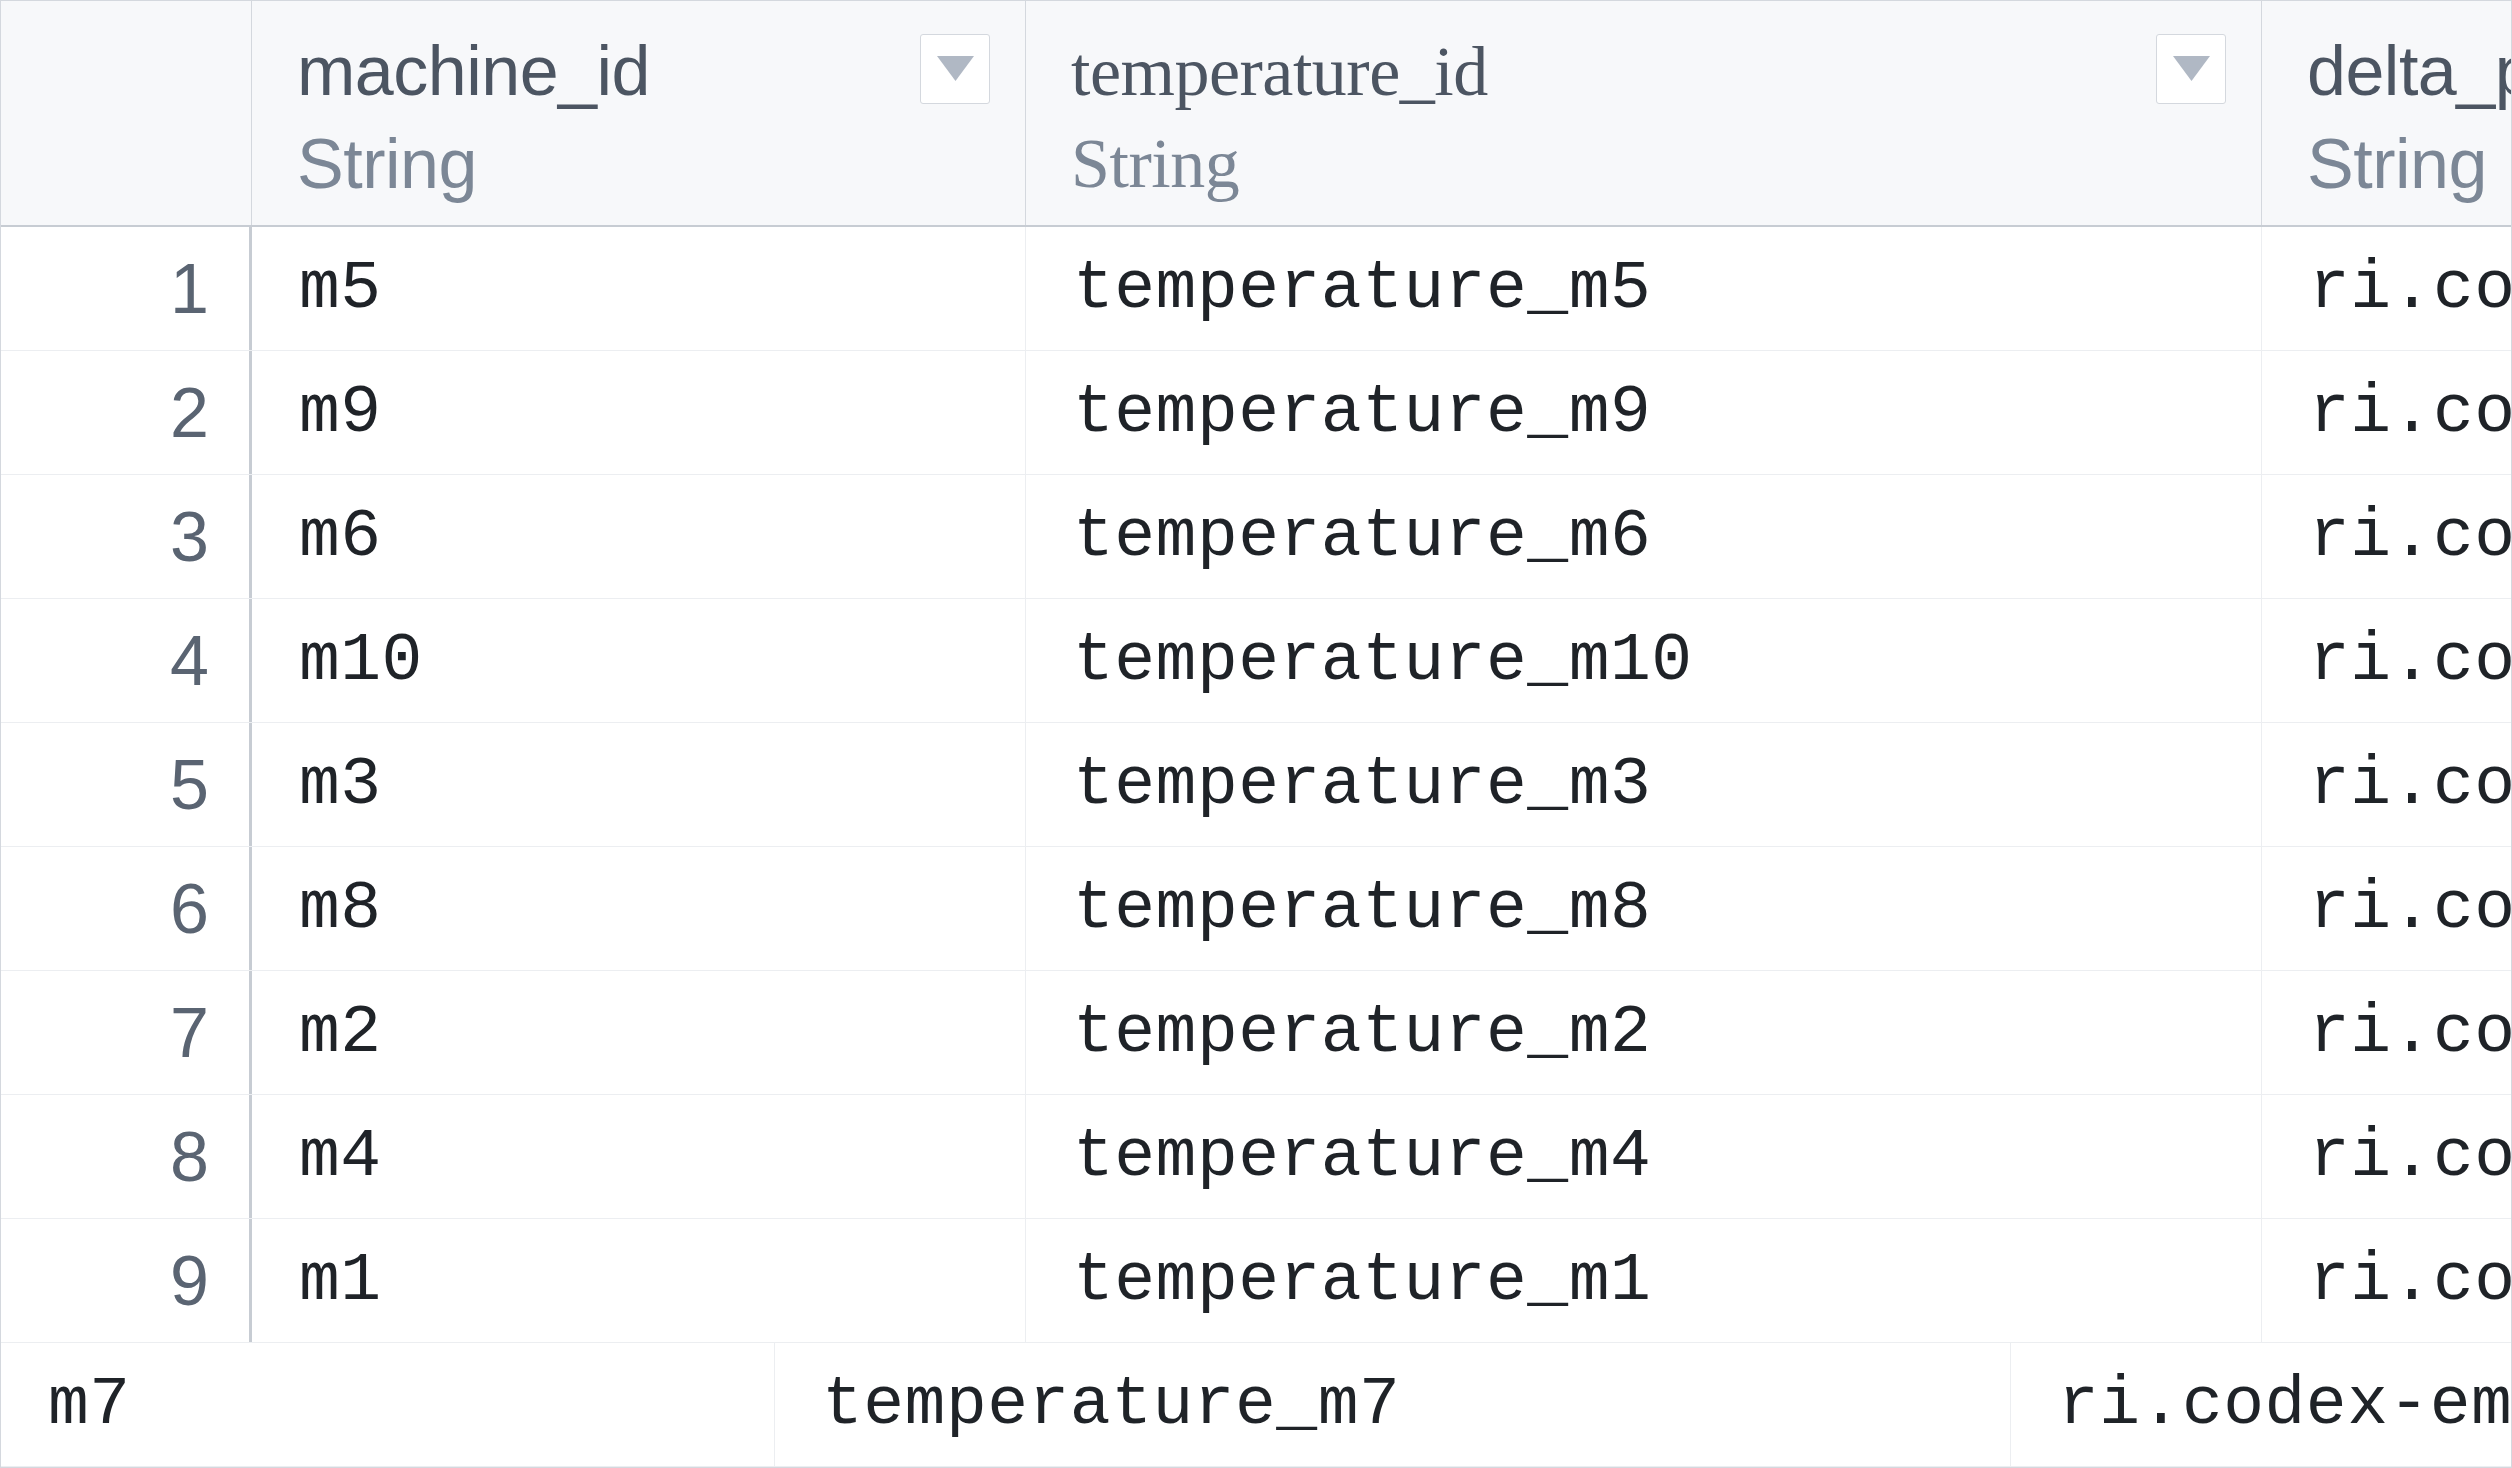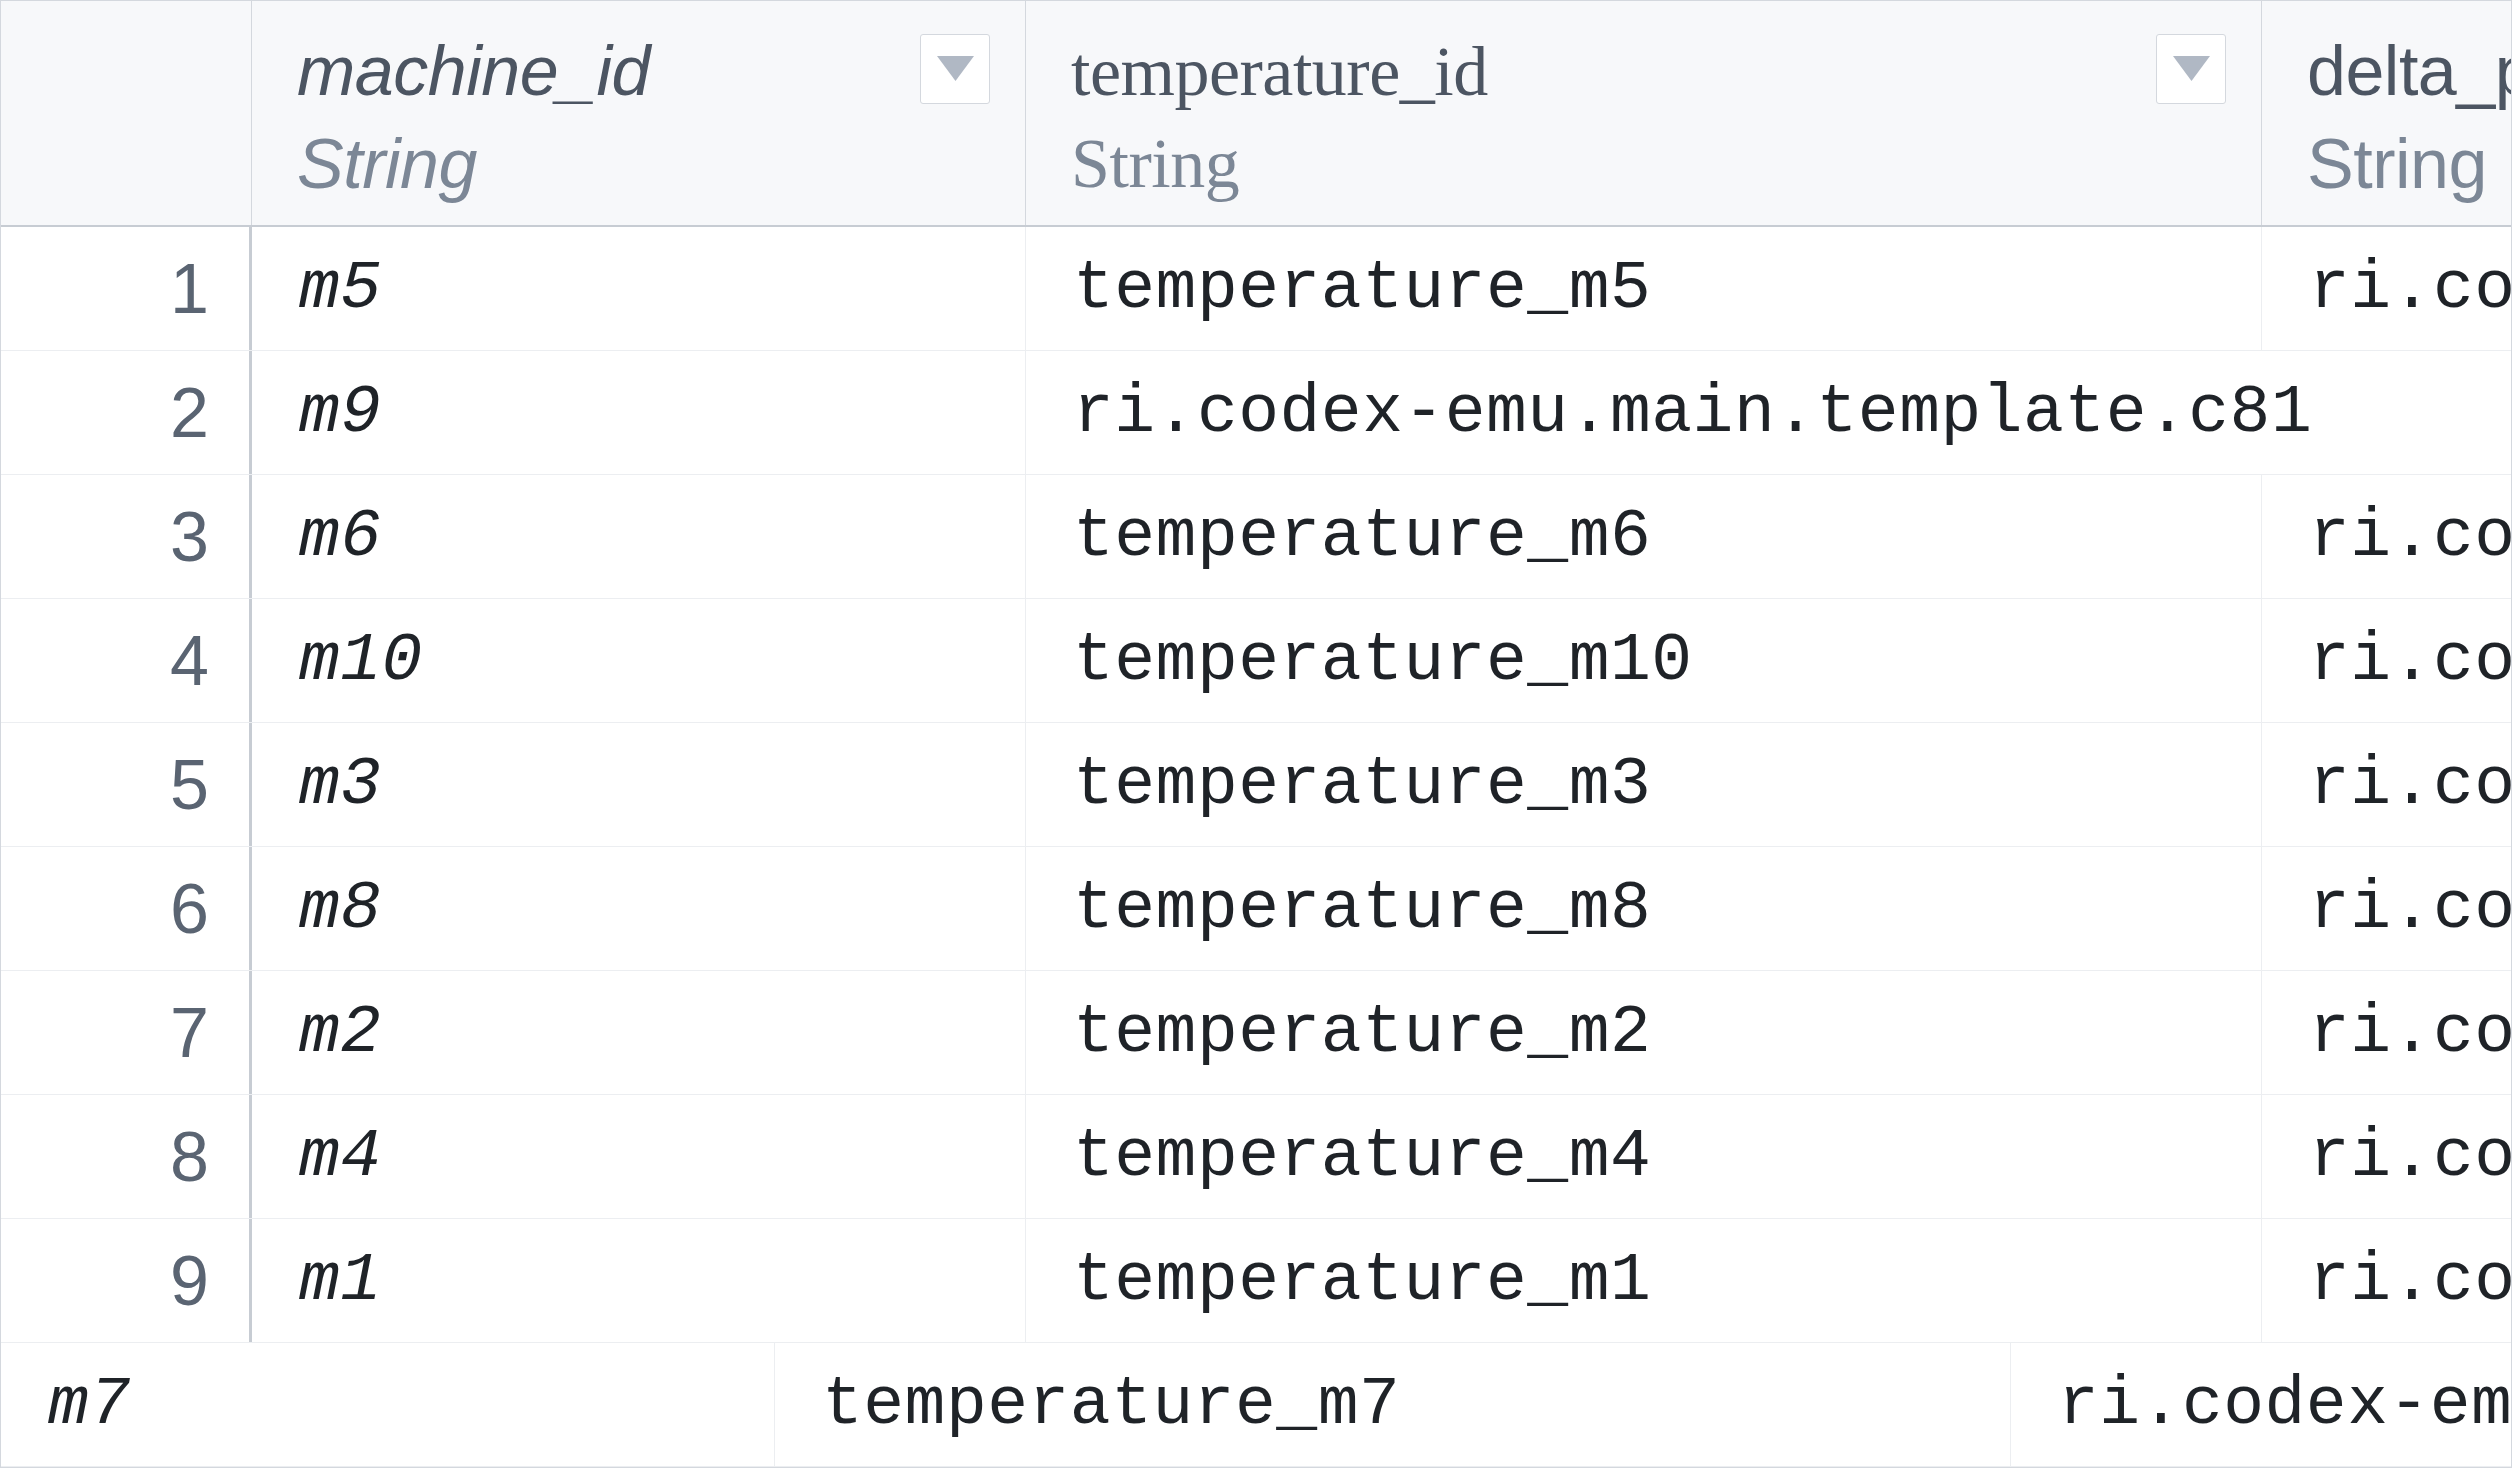--- a/index.html
+++ b/index.html
@@ -39,21 +39,21 @@
     border-right: 0.5px solid #d4d8de;
     padding: 25px 45px 20px 45px;
     display: flex;
     flex-direction: column;
     justify-content: flex-start;
     overflow: hidden;
   }
   .header-cell:last-child {
     border-right: none;
   }
-  .col-0 { width: 774px; flex-shrink: 0; font-style: italic; }
+  .col-0 { width: 774px; flex-shrink: 0; }
   .col-1 { width: 1236px; flex-shrink: 0; font-family: Liberation Serif, serif; }
   .col-2 { flex: 1 1 auto; min-width: 0; }
   .col-name {
     font-size: 70px;
     color: #4c5562;
     letter-spacing: -0.5px;
     line-height: 1.3;
     white-space: nowrap;
   }
   .col-type {
@@ -167,20 +167,21 @@
     <div class="body-row">
       <div class="rownum-cell">1</div>
       <div class="data-cell col-0">m5</div>
       <div class="data-cell col-1">temperature_m5</div>
       <div class="data-cell col-2">ri.codex-emu.main.template.c81</div>
     </div>
 
     <div class="body-row">
       <div class="rownum-cell">2</div>
       <div class="data-cell col-0">m9</div>
+      <div class="data-cell col-1">temperature_m9</div>
       <div class="data-cell col-2">ri.codex-emu.main.template.c81</div>
     </div>
 
     <div class="body-row">
       <div class="rownum-cell">3</div>
       <div class="data-cell col-0">m6</div>
       <div class="data-cell col-1">temperature_m6</div>
       <div class="data-cell col-2">ri.codex-emu.main.template.c81</div>
     </div>
 

